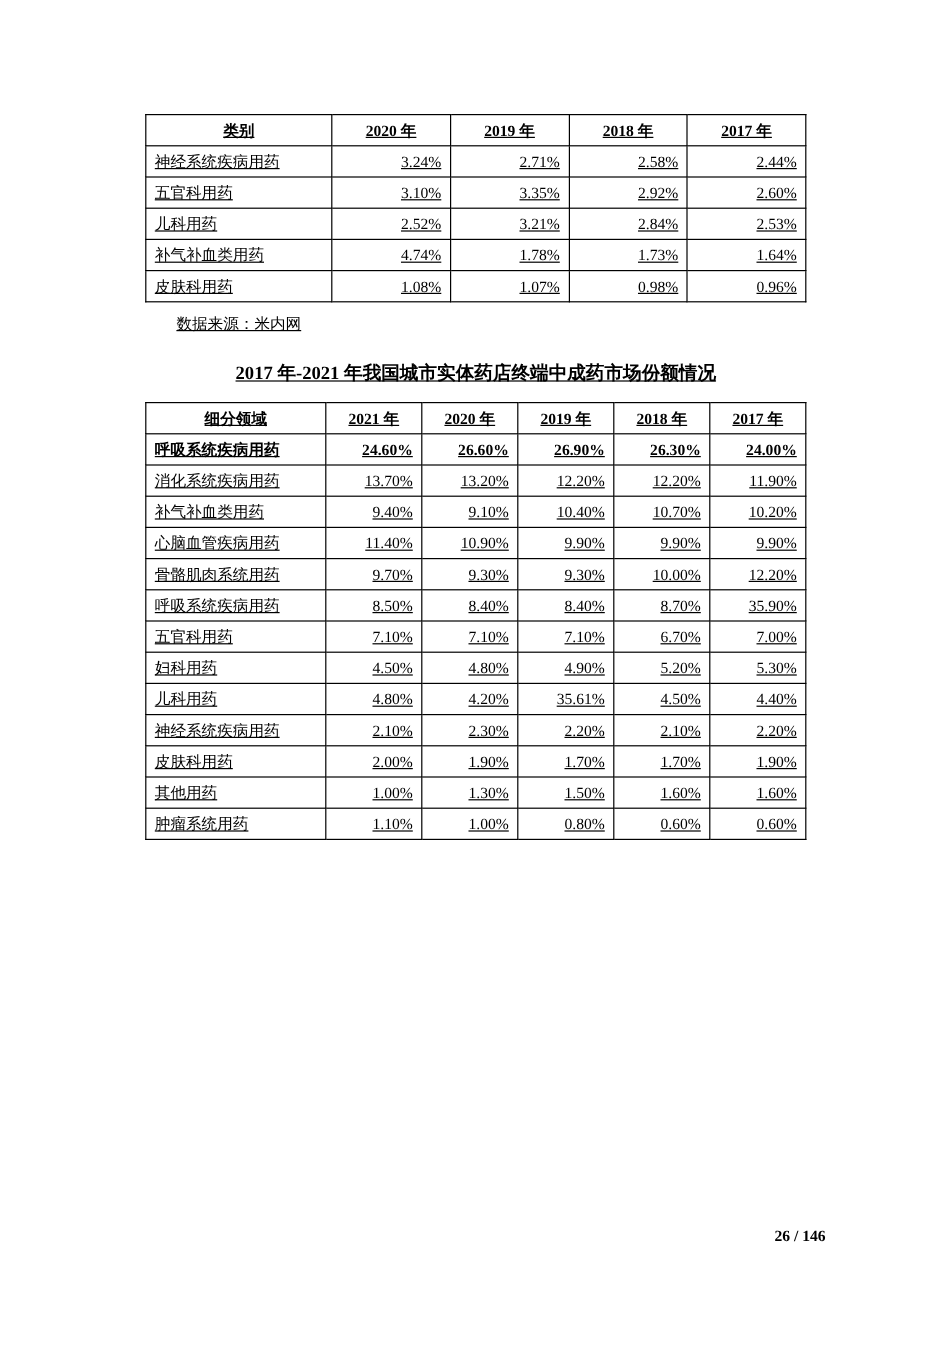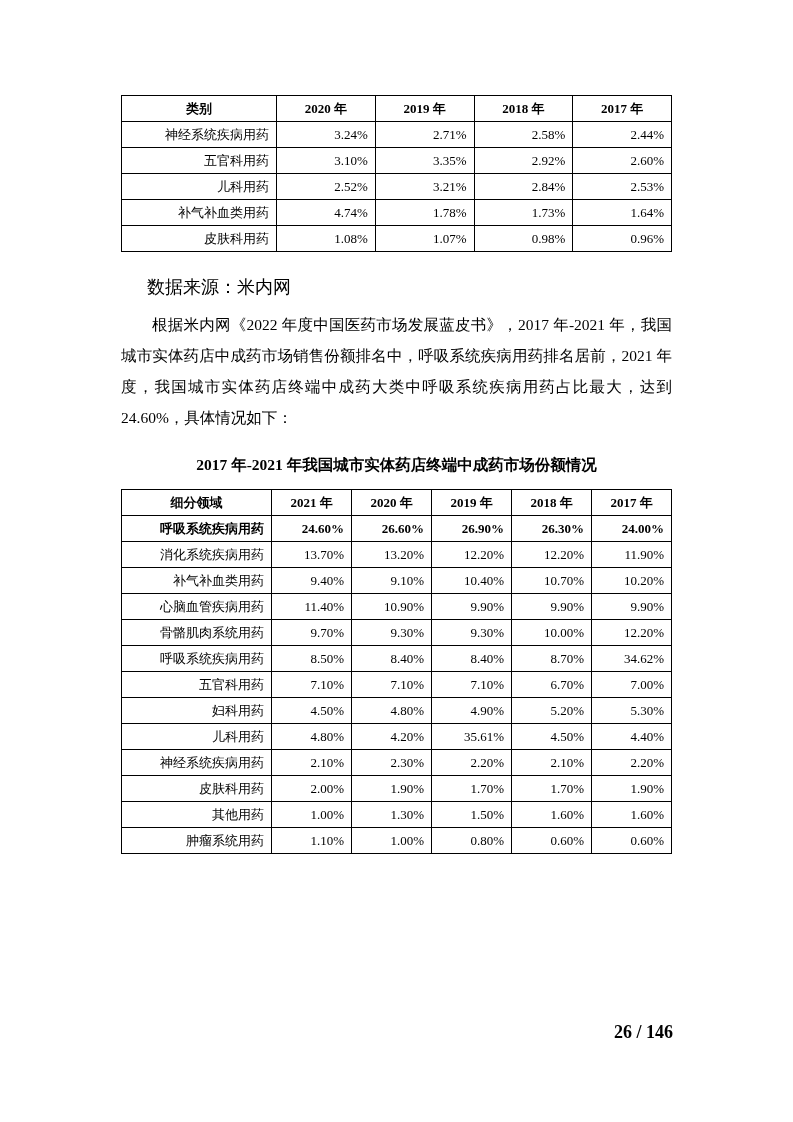--- a/index.html
+++ b/index.html
@@ -3,38 +3,38 @@
 <meta charset="utf-8">
 <style>
   * { margin: 0; padding: 0; box-sizing: border-box; }
   html, body { background: #ffffff; }
   body {
     width: 793px; height: 1122px;
     position: relative;
     font-family: "Liberation Serif", "DejaVu Serif", serif;
     color: #000;
   }
-  .page { position: absolute; left: 121px; top: 0; width: 551px; height: 1122px; }
+  .page { position: absolute; left: 121px; top: 0; width: 551px; height: 1122px; text-decoration: underline; }
 
   table.tbl { border-collapse: collapse; width: 100%; font-size: 13px; table-layout: fixed; }
   table.tbl th, table.tbl td {
     border: 1px solid #000;
     height: 26px;
     padding: 2px 7px;
     overflow: hidden;
     white-space: nowrap;
   }
   table.tbl th { font-weight: bold; text-align: center; }
-  td.c0 { text-align: right; }
+  td.c0 { text-align: left; }
   td.num { text-align: right; }
 
   .tbl1 { margin-top: 95px; }
   .tbl1 .w0 { width: 155px; }
 
-  .source { font-size: 18px; margin-top: 23px; padding-left: 26px; }
+  .source { font-size: 13px; margin-top: 9px; padding-left: 26px; }
 
   p.body-p {
     font-size: 15.5px;
     line-height: 31px;
     text-align: justify;
     text-indent: 2em;
     margin-top: 10px;
   }
   p.first-p { margin-top: 14px; }
 
@@ -44,22 +44,22 @@
     text-align: center;
     margin-top: 22px;
   }
   .tbl2 { margin-top: 13px; }
   .tbl2 .w0 { width: 150px; }
   tr.bold-row td { font-weight: bold; }
 
   .footer {
     position: absolute;
     top: 1022px;
-    right: 120px;
-    font-size: 18px;
+    right: 105px;
+    font-size: 13px;
     font-weight: bold;
   }
 </style>
 </head>
 <body>
 
 <div class="page">
 
   <table class="tbl tbl1">
     <thead>
@@ -105,21 +105,20 @@
         <td class="num">1.08%</td>
         <td class="num">1.07%</td>
         <td class="num">0.98%</td>
         <td class="num">0.96%</td>
       </tr>
     </tbody>
   </table>
 
   <div class="source">数据来源：米内网</div>
 
-  <p class="body-p">根据米内网《2022 年度中国医药市场发展蓝皮书》，2017 年-2021 年，我国城市实体药店中成药市场销售份额排名中，呼吸系统疾病用药排名居前，2021 年度，我国城市实体药店终端中成药大类中呼吸系统疾病用药占比最大，达到 24.60%，具体情况如下：</p>
 
   <h3 class="tbl-title">2017 年-2021 年我国城市实体药店终端中成药市场份额情况</h3>
 
   <table class="tbl tbl2">
     <thead>
       <tr>
         <th class="w0">细分领域</th>
         <th>2021 年</th>
         <th>2020 年</th>
         <th>2019 年</th>
@@ -167,21 +166,21 @@
         <td class="num">9.30%</td>
         <td class="num">10.00%</td>
         <td class="num">12.20%</td>
       </tr>
       <tr>
         <td class="c0">呼吸系统疾病用药</td>
         <td class="num">8.50%</td>
         <td class="num">8.40%</td>
         <td class="num">8.40%</td>
         <td class="num">8.70%</td>
-        <td class="num">34.62%</td>
+        <td class="num">35.90%</td>
       </tr>
       <tr>
         <td class="c0">五官科用药</td>
         <td class="num">7.10%</td>
         <td class="num">7.10%</td>
         <td class="num">7.10%</td>
         <td class="num">6.70%</td>
         <td class="num">7.00%</td>
       </tr>
       <tr>

